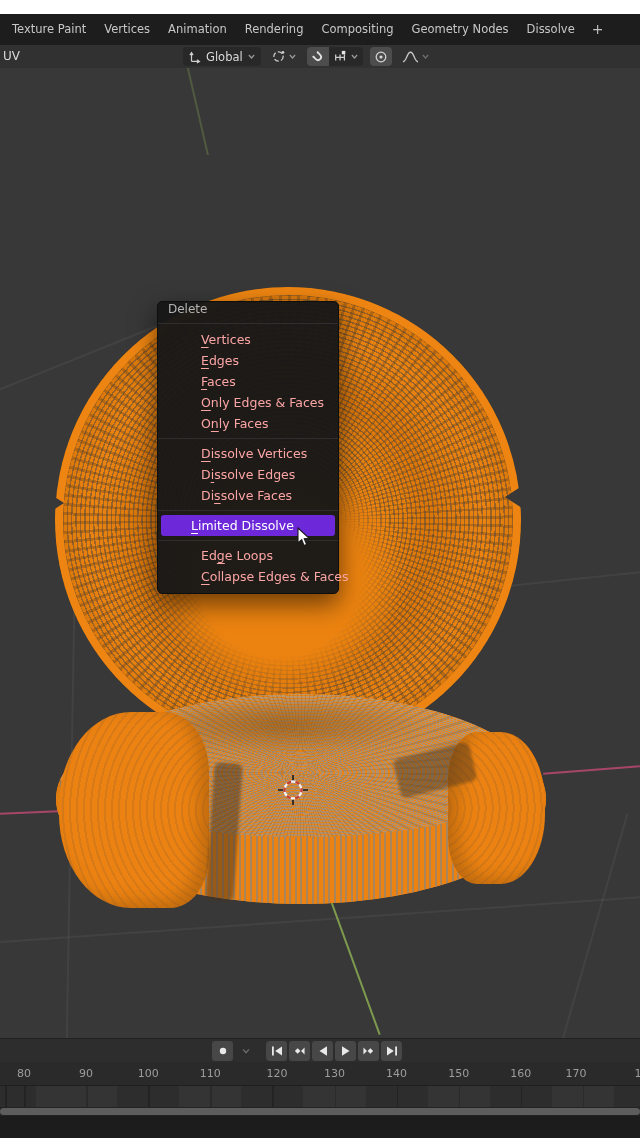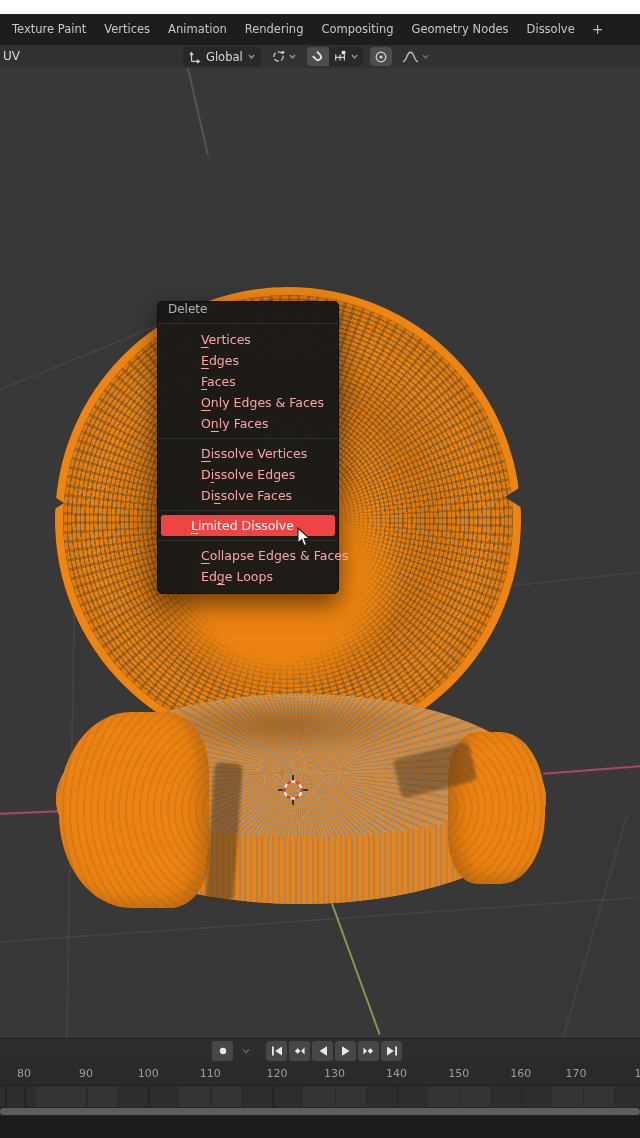--- a/index.html
+++ b/index.html
@@ -261,25 +261,25 @@
             <div class="menu-item"><span></span><u>F</u><span>aces</span></div>
             <div class="menu-item"><span></span><u>O</u><span>nly Edges &amp; Faces</span></div>
             <div class="menu-item"><span>O</span><u>n</u><span>ly Faces</span></div>
           </div>
           <div class="menu-group">
             <div class="menu-item"><span></span><u>D</u><span>issolve Vertices</span></div>
             <div class="menu-item"><span>D</span><u>i</u><span>ssolve Edges</span></div>
             <div class="menu-item"><span>Di</span><u>s</u><span>solve Faces</span></div>
           </div>
           <div class="menu-group">
-            <div class="menu-item hl" style="background: #ef4444;"><span></span><u>L</u><span>imited Dissolve</span></div>
+            <div class="menu-item hl" style="background: #6d28d9;"><span></span><u>L</u><span>imited Dissolve</span></div>
           </div>
           <div class="menu-group">
+            <div class="menu-item"><span>Ed</span><u>g</u><span>e Loops</span></div>
             <div class="menu-item"><span></span><u>C</u><span>ollapse Edges &amp; Faces</span></div>
-            <div class="menu-item"><span>Ed</span><u>g</u><span>e Loops</span></div>
           </div>
         </div>
     </div>
 
     <div class="mouse">
       <svg width="15" height="21" viewBox="0 0 15 21">
         <path d="M1 1 L1 16 L4.7 12.6 L7 18.5 L9.6 17.4 L7.2 11.7 L12.2 11.4 Z" fill="#ffffff" stroke="#1a1a1a" stroke-width="1.1"></path>
       </svg>
     </div>
   </div>

